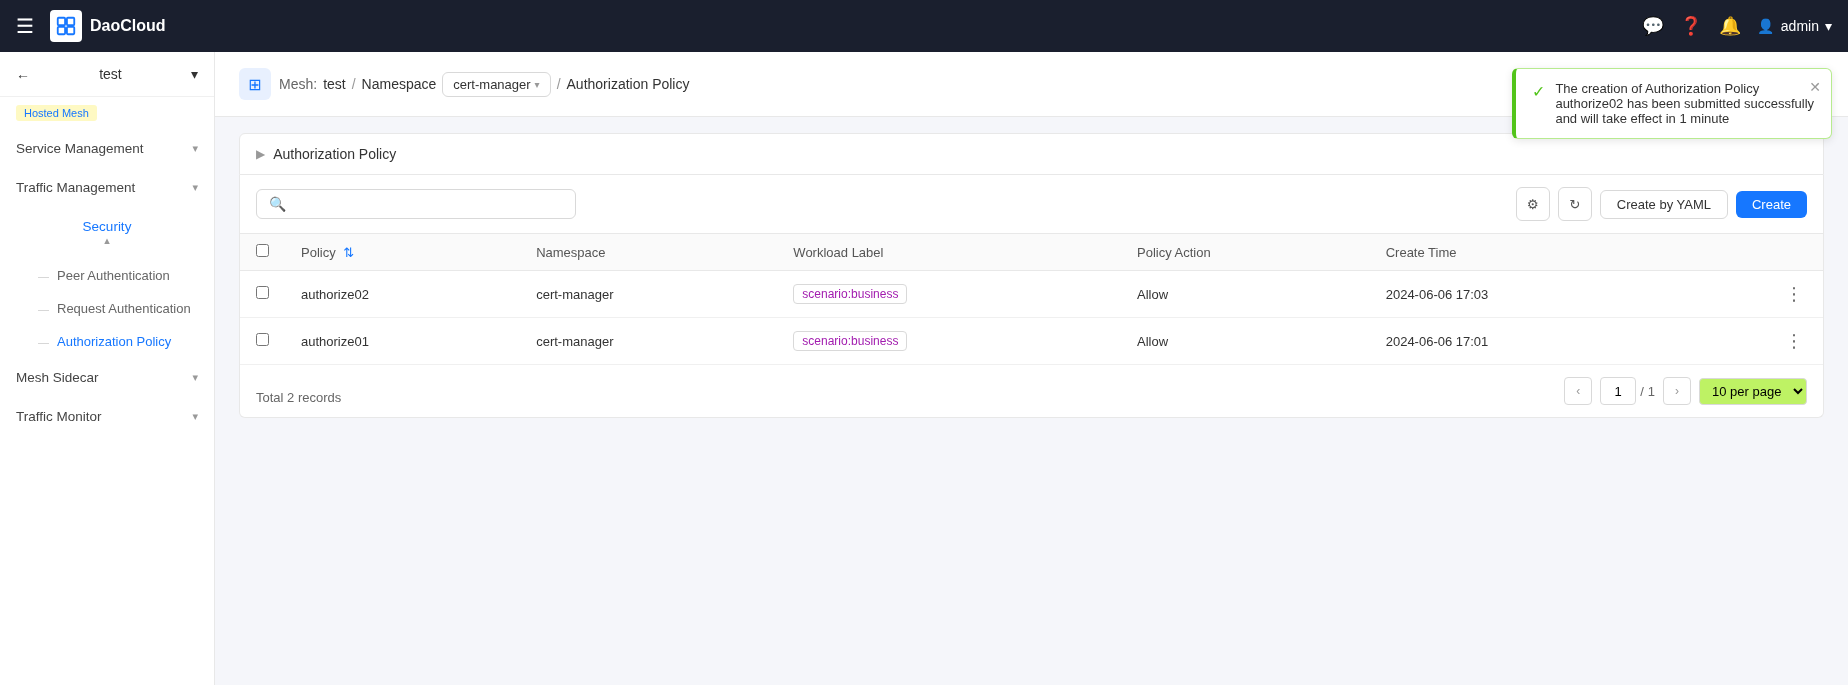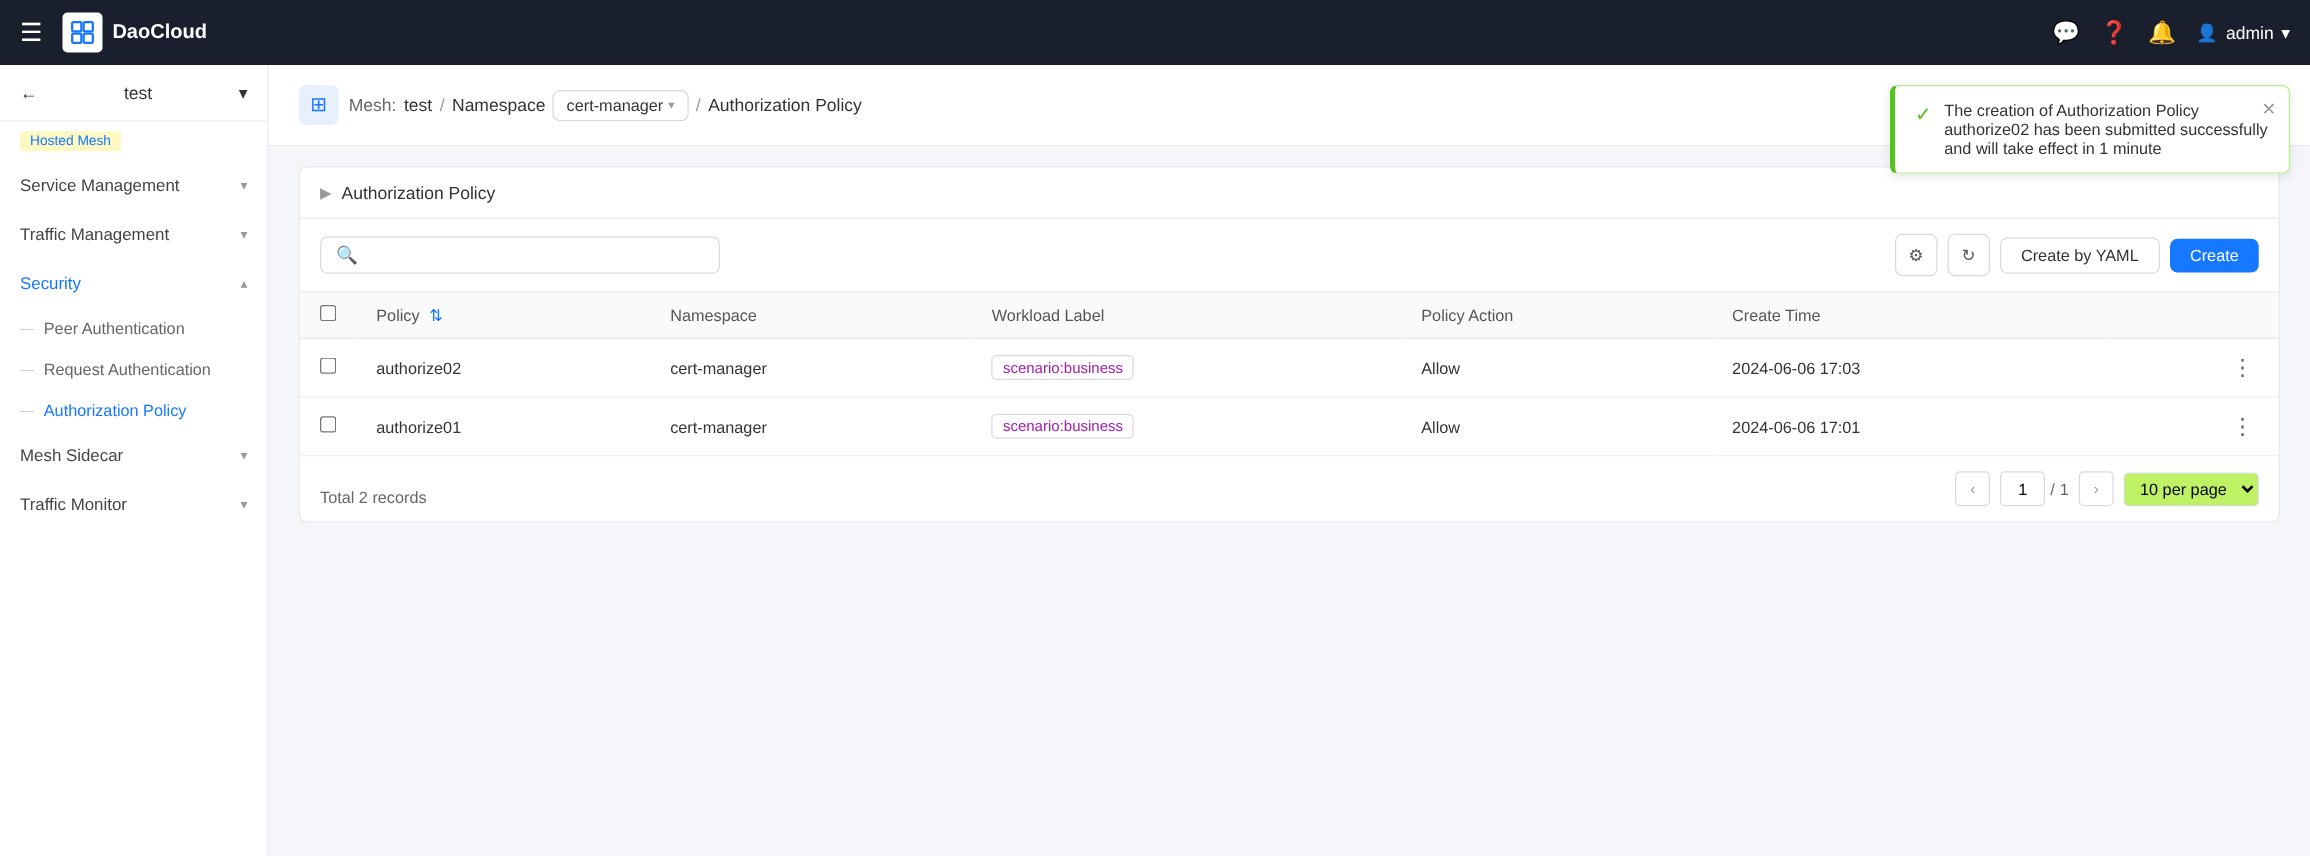--- a/index.html
+++ b/index.html
@@ -58,24 +58,24 @@
     .sidebar-item {
       padding: 12px 16px;
       display: flex;
       align-items: center;
       justify-content: space-between;
       cursor: pointer;
       font-size: 13.5px;
       color: #444;
       transition: background 0.15s;
     }
-    .sidebar-item.active { color: #1677ff; }
+    .sidebar-item.active { color: #1677ff; flex-direction: column; }
     .sidebar-item .chevron { font-size: 11px; color: #999; }
     .sidebar-subitem {
-      padding: 9px 16px 9px 16px;
+      padding: 9px 16px 9px 38px;
       cursor: pointer;
       font-size: 13px;
       color: #666;
       display: flex;
       align-items: center;
       gap: 8px;
     }
     .sidebar-subitem::before { content: '—'; color: #ccc; font-size: 11px; }
     .sidebar-subitem.active { color: #1677ff; }
 

